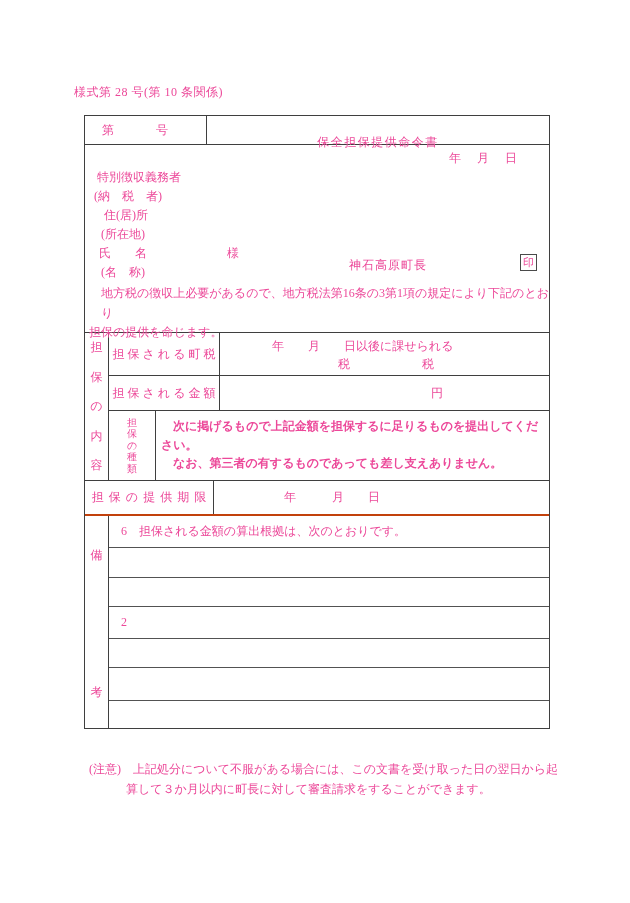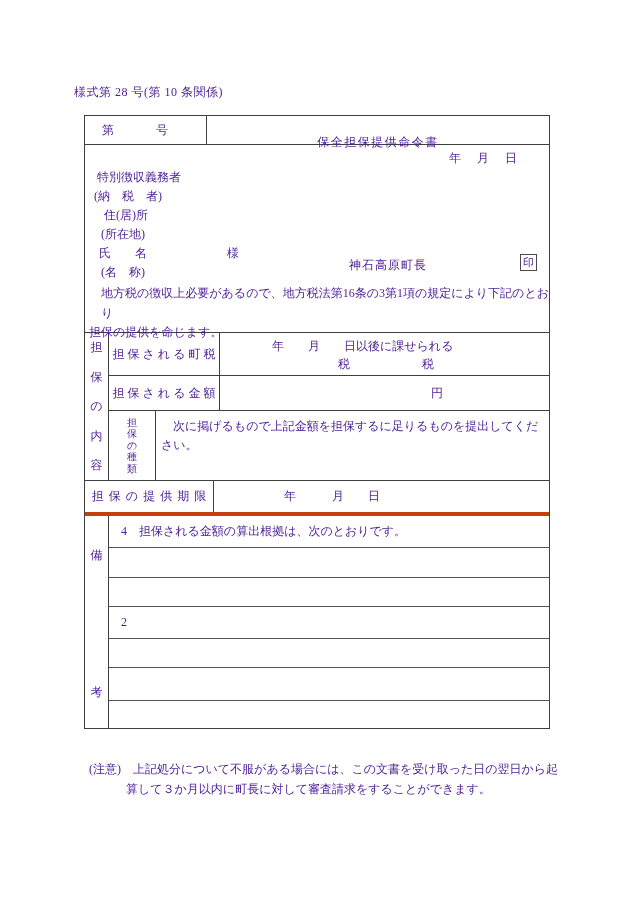--- a/index.html
+++ b/index.html
@@ -3,21 +3,21 @@
 <meta charset="utf-8">
 <style>
   * { margin:0; padding:0; box-sizing:border-box; }
   html,body { background:#ffffff; }
   .page {
     position:relative;
     width:557px; height:903px;
     background:#ffffff;
     font-family:"Liberation Serif","DejaVu Serif",serif;
     font-size:12px;
-    color:#4c1d95;
+    color:#ec4899;
     overflow:hidden;
   }
   .style-number { position:absolute; left:74px; top:84px; letter-spacing:0.5px; }
 
   .doc-table {
     position:absolute; left:84px; top:115px; width:466px;
     border:1.5px solid #3f3f3f;
     background:#fff;
   }
 
@@ -69,24 +69,24 @@
   .tax-value .v1 { padding-left:52px; }
   .tax-value .v2 { padding-left:118px; }
   .amount-value { flex:1; display:flex; align-items:center; }
   .amount-unit { padding-left:211px; }
   .kind-label {
     width:47px; border-right:1px solid #3f3f3f;
     display:flex; flex-direction:column; justify-content:center; align-items:center;
     font-size:10px; line-height:11.5px;
   }
   .kind-text { flex:1; padding:6px 4px 0 5px; line-height:18.5px; }
-  .kind-text .k1, .kind-text .k2 { text-indent:12px; }
-
-  
-  .deadline-row { display:flex; height:35px; border-bottom:4px solid #c2410c; }
+  .kind-text .k1, .kind-text .k2 { text-indent:12px;font-weight:bold; }
+
+  
+  .deadline-row { display:flex; height:35px; border-bottom:2px solid #c2410c; }
   .deadline-label {
     width:129px; border-right:1px solid #3f3f3f;
     display:flex; align-items:center; justify-content:center;
     letter-spacing:5px; text-indent:5px;
   }
   .deadline-value { flex:1; display:flex; align-items:center; padding-left:70px; }
 
   
   .remarks-section { display:flex; height:212px; }
   .remarks-label-col {
@@ -165,37 +165,38 @@
         <div class="row-kind">
           <div class="kind-label">
             <span>担</span>
             <span>保</span>
             <span>の</span>
             <span>種</span>
             <span>類</span>
           </div>
           <div class="kind-text">
             <div class="k1">次に掲げるもので上記金額を担保するに足りるものを提出してください。</div>
+            <div class="k2">なお、第三者の有するものであっても差し支えありません。</div>
           </div>
         </div>
       </div>
     </div>
 
     <div class="deadline-row">
       <div class="deadline-label">担保の提供期限</div>
       <div class="deadline-value">年　　　月　　日</div>
     </div>
 
     <div class="remarks-section">
       <div class="remarks-label-col">
         <span>備</span>
         <span>考</span>
       </div>
       <div class="remarks-rows">
-        <div class="r-row rh32">4　担保される金額の算出根拠は、次のとおりです。</div>
+        <div class="r-row rh32">6　担保される金額の算出根拠は、次のとおりです。</div>
         <div class="r-row rh30"></div>
         <div class="r-row rh29"></div>
         <div class="r-row rh32">2</div>
         <div class="r-row rh29"></div>
         <div class="r-row rh33"></div>
         <div class="r-row rh27 last"></div>
       </div>
     </div>
 
   </div>

